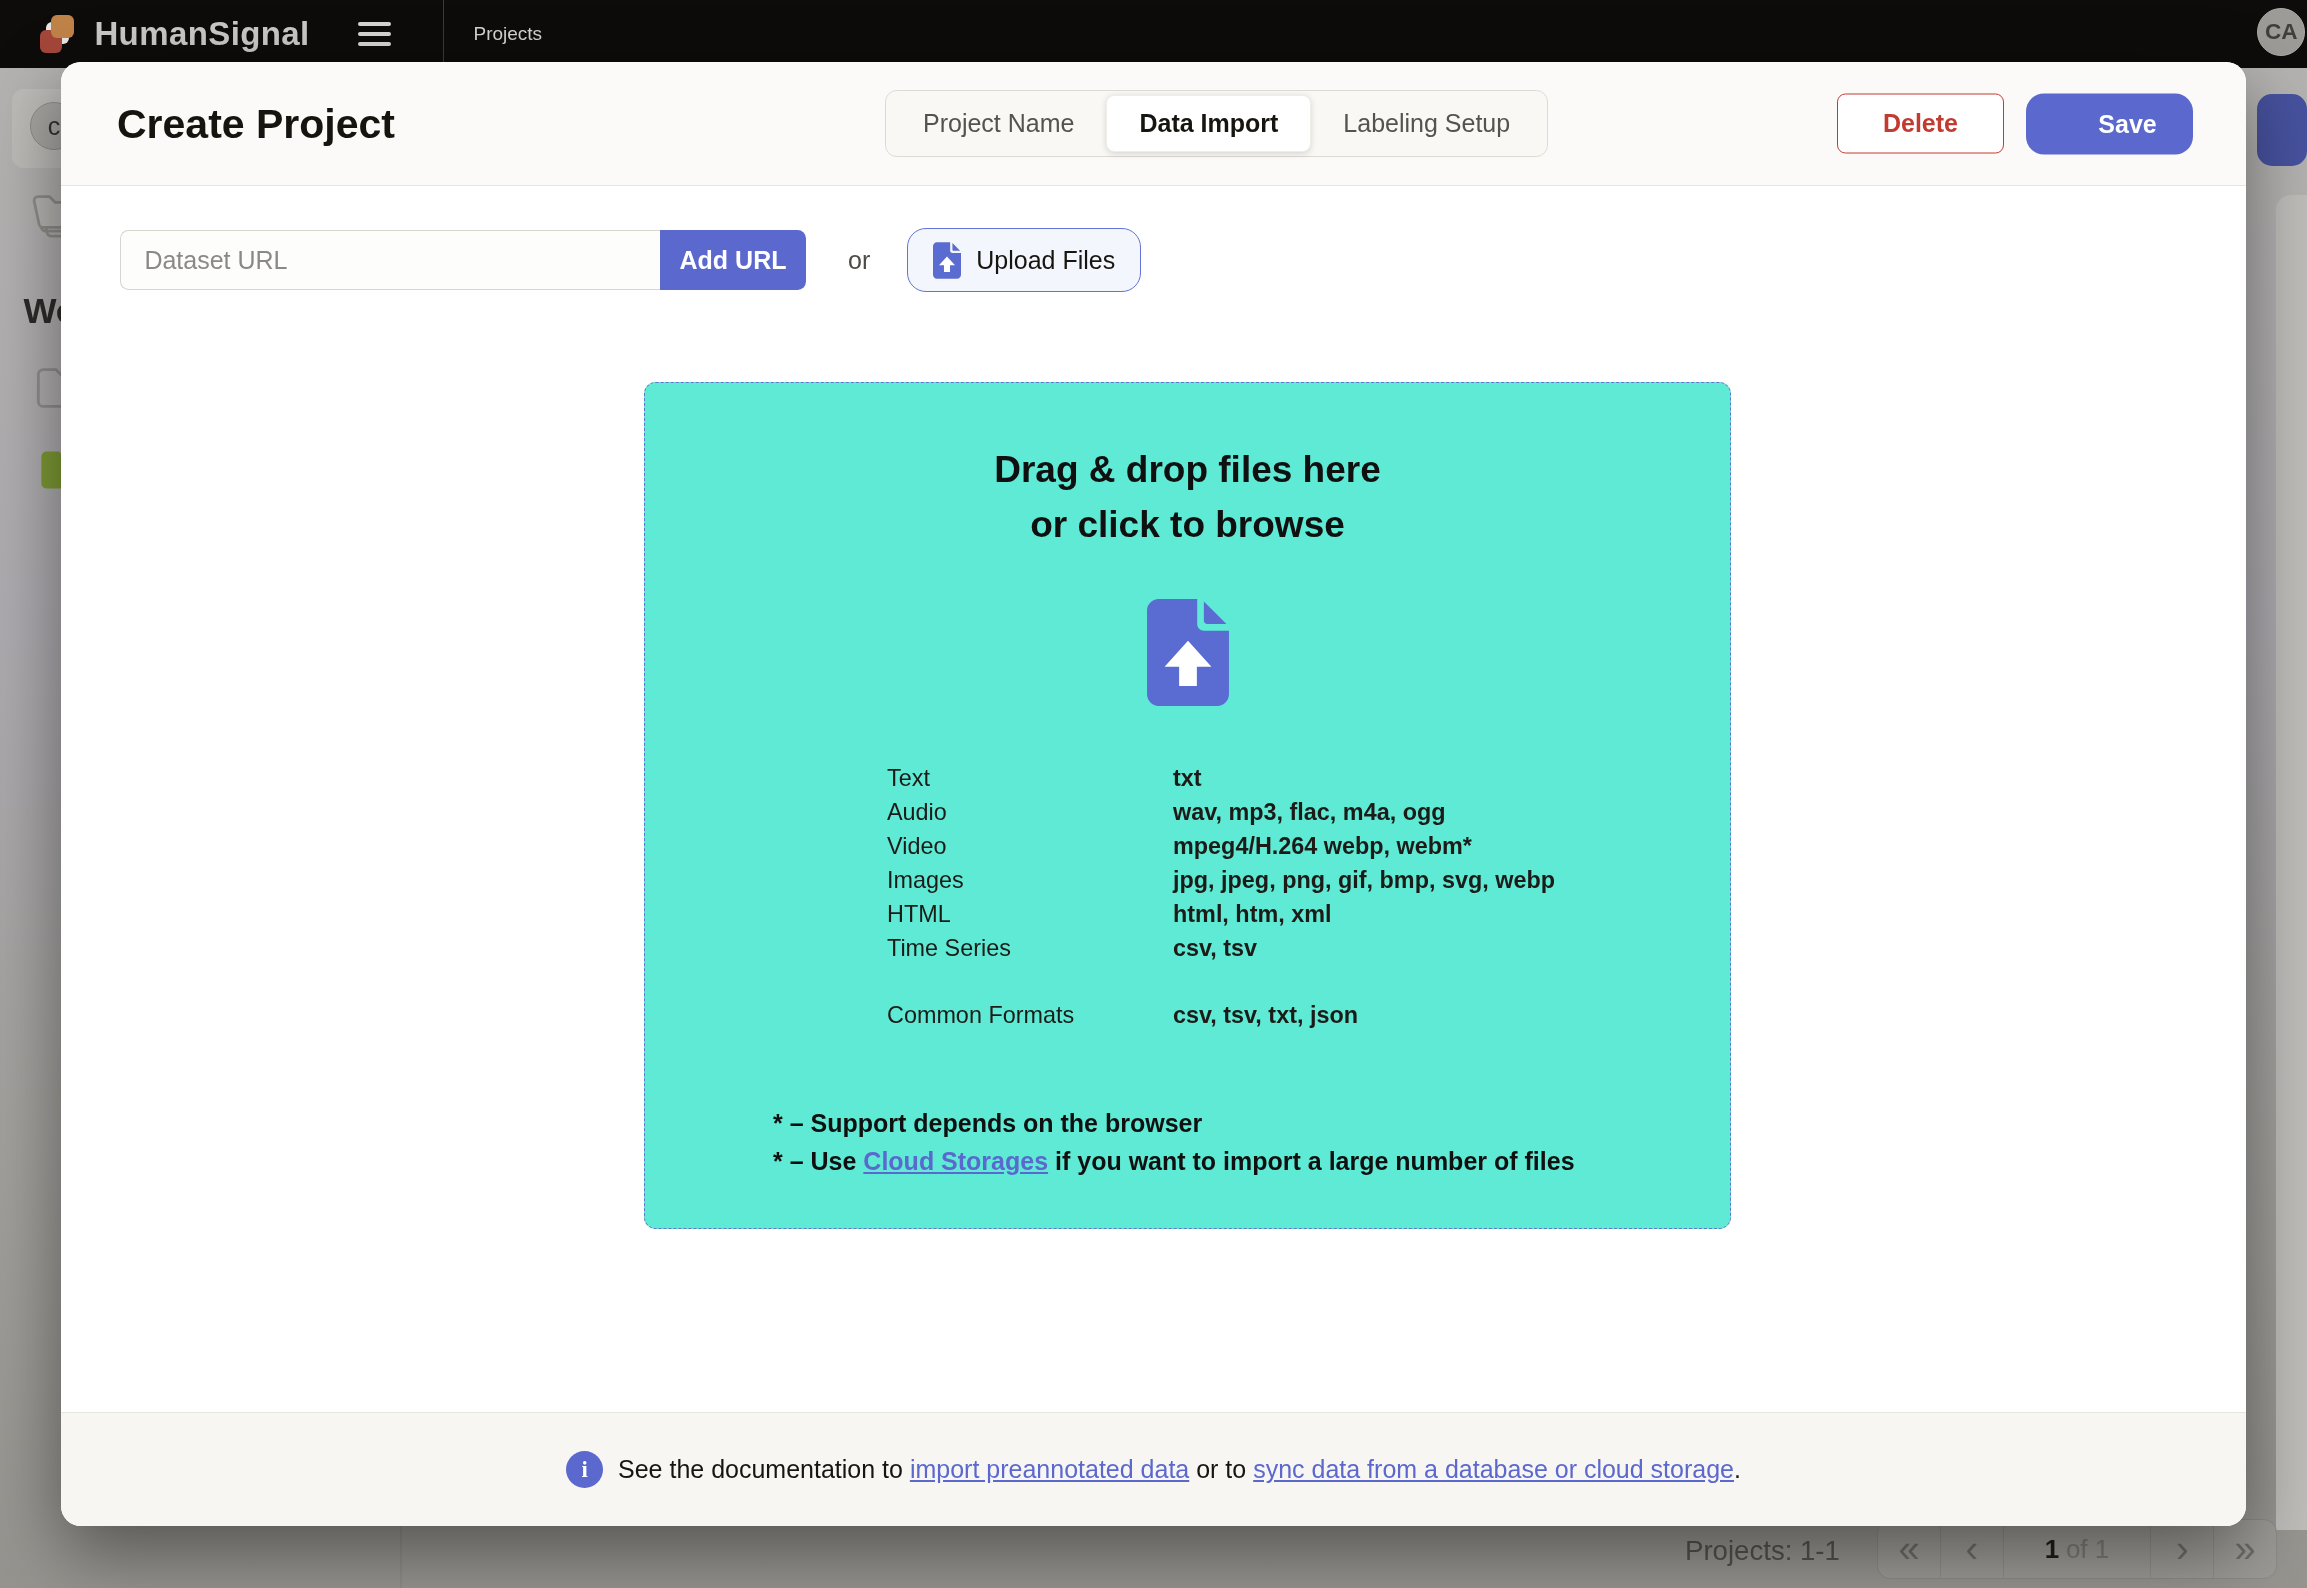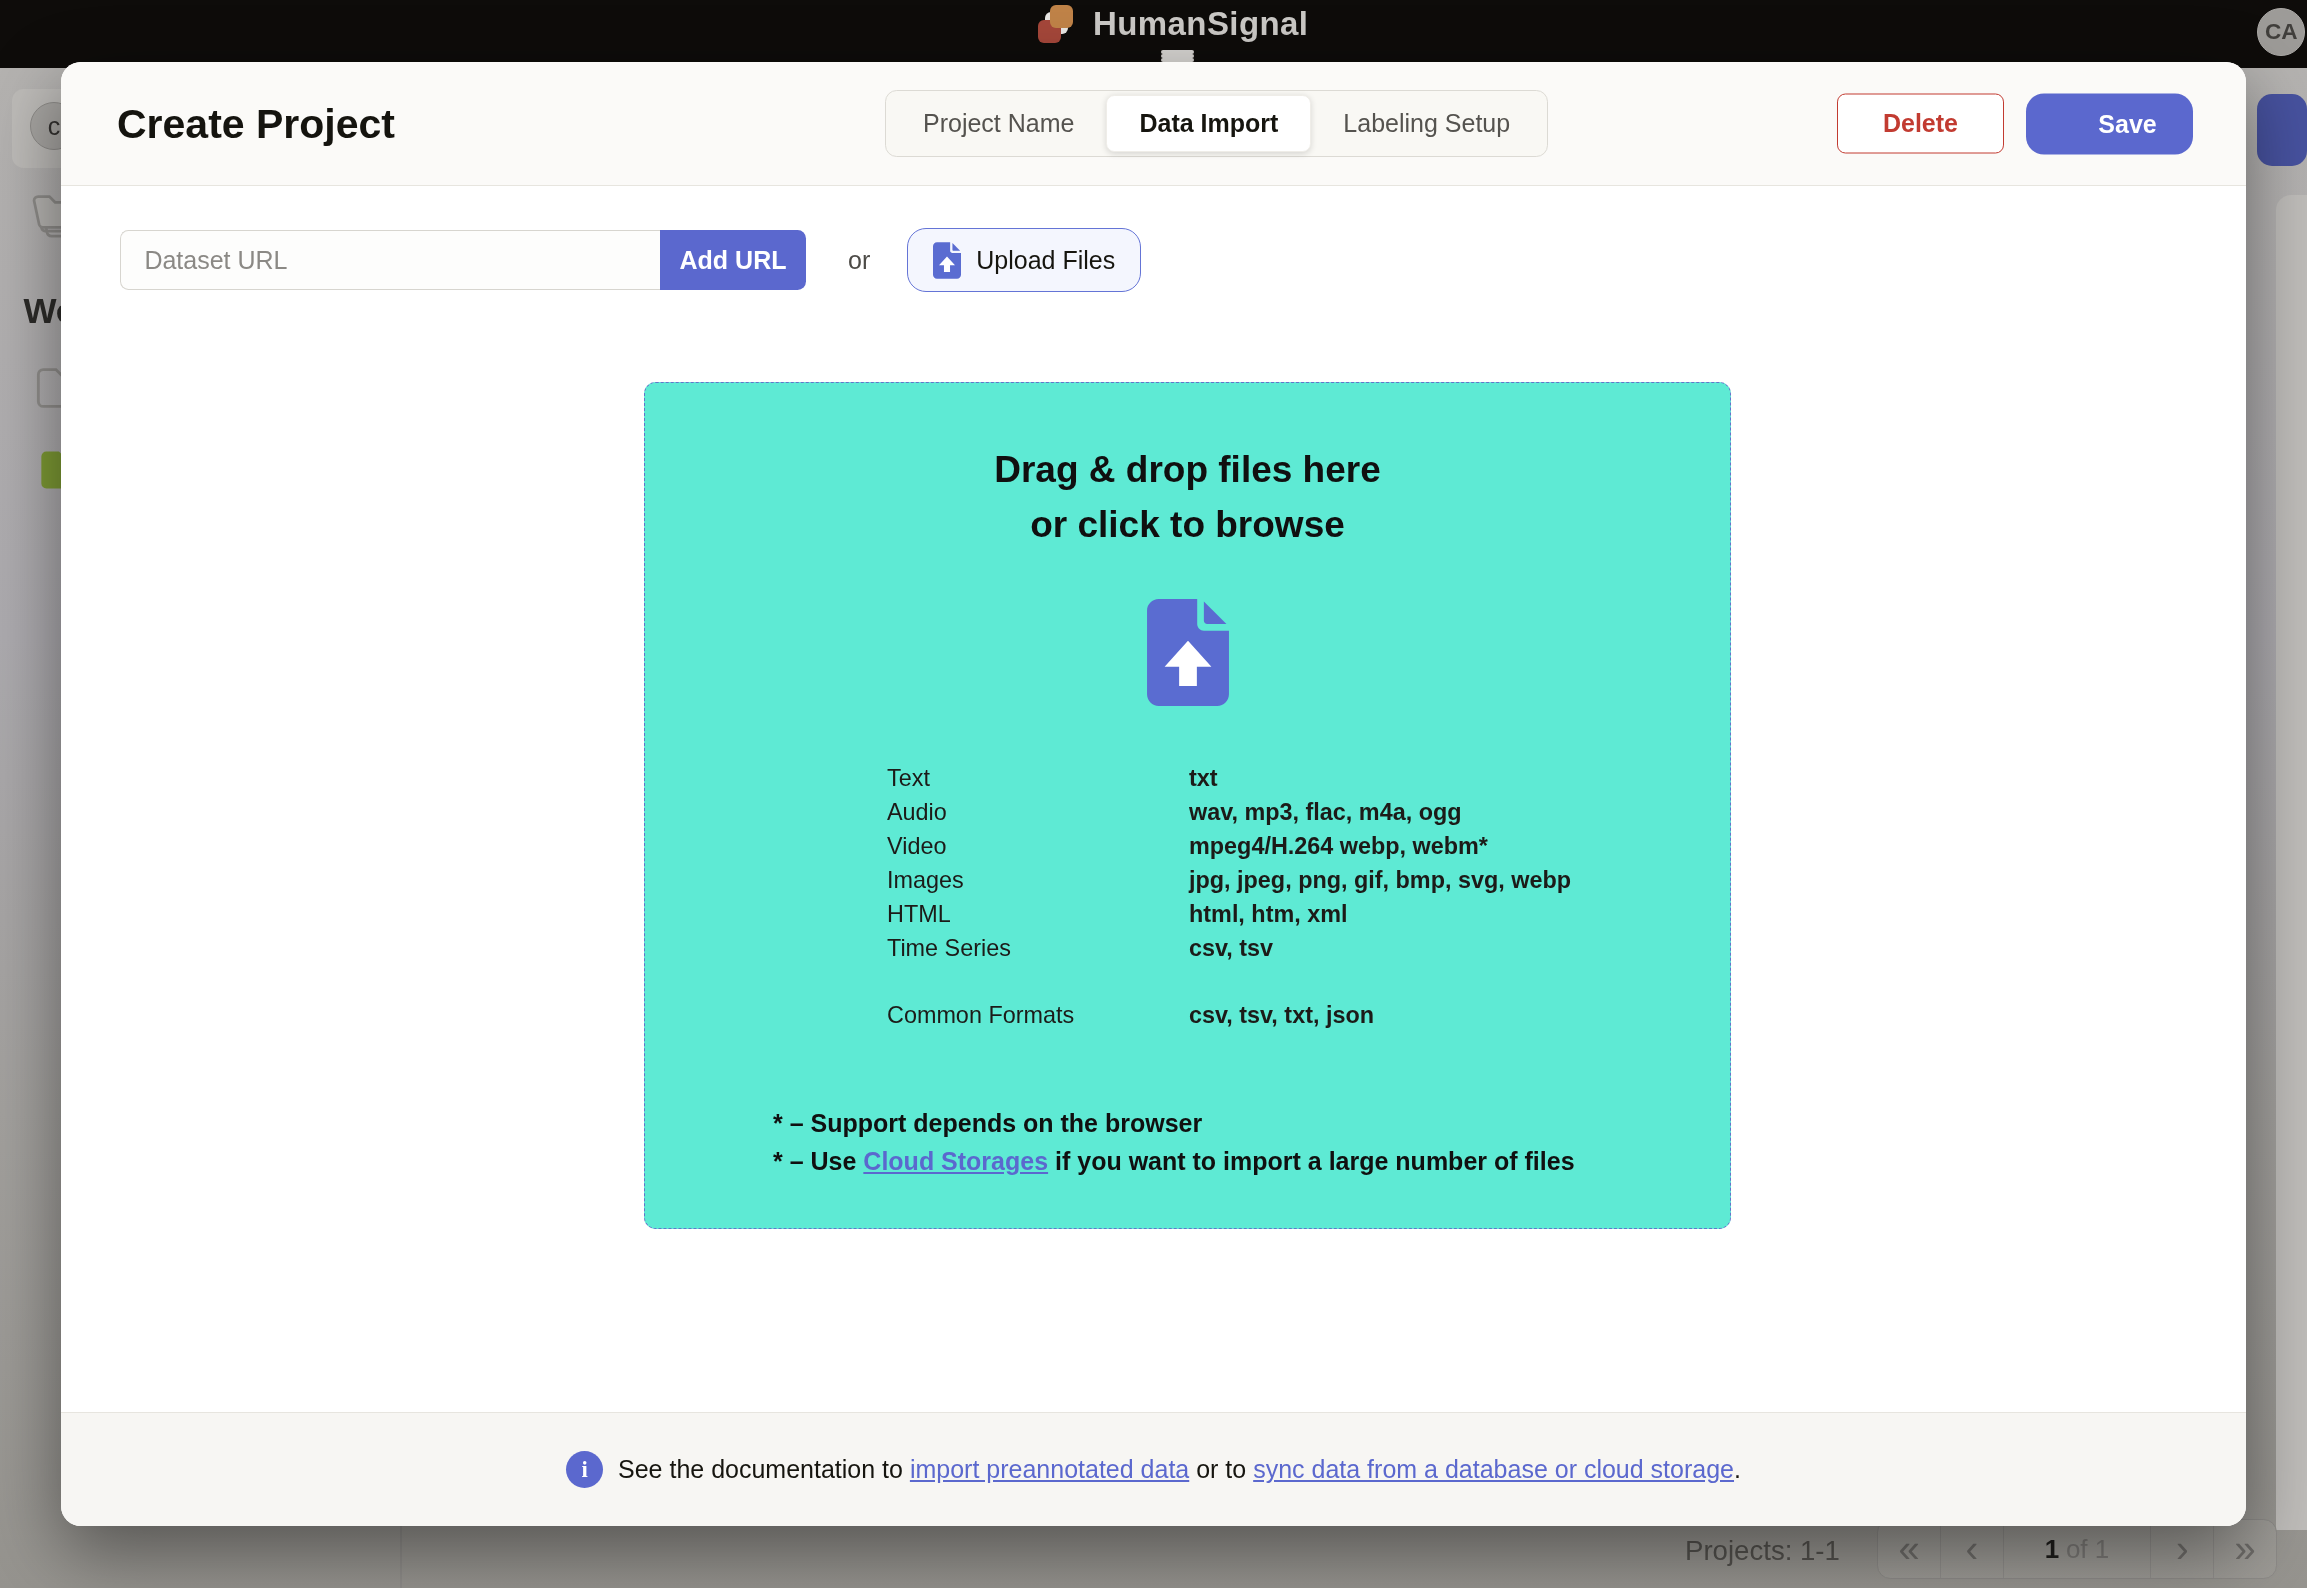--- a/index.html
+++ b/index.html
@@ -4,21 +4,21 @@
 <style>
   * { margin:0; padding:0; box-sizing:border-box; }
   html,body { width:2307px; height:1588px; }
   body {
     position:relative; overflow:hidden;
     font-family:"Liberation Sans","DejaVu Sans",sans-serif;
     background:linear-gradient(180deg,#b6b4b1 0%,#adabaf 40%,#a3a19e 70%,#96948f 100%);
   }
 
   
-  .topbar{position:absolute;top:0;left:0;width:2307px;height:68px;background:#0e0c0a;z-index:2;display:flex;align-items:center;flex-direction:column;}
+  .topbar{position:absolute;top:0;left:0;width:2307px;height:68px;background:#0e0c0a;z-index:2;display:flex;align-items:center;}
   .brand{display:flex;align-items:center;gap:8.4px;margin-left:38px;cursor:pointer;}
   .logo-mark{position:relative;width:48px;height:48px;}
   .logo-sq{position:absolute;width:22.6px;height:22.6px;border-radius:5.9px;}
   .logo-sq.white{left:8.4px;top:11.7px;background:#e9e7e4;}
   .logo-sq.red{left:1.7px;top:20px;background:#a5473a;}
   .logo-sq.orange{left:13.4px;top:5px;background:#c08348;}
   .brand-name{font-size:33px;font-weight:600;color:#cbc9c6;letter-spacing:0.4px;}
   .hamburger{margin-left:48px;width:33px;height:28px;display:flex;flex-direction:column;justify-content:space-between;cursor:pointer;padding:1.7px 0;}
   .hamburger span{display:block;height:4.2px;border-radius:2.5px;background:#d8d6d3;}
   .topbar-divider{width:0.8px;height:68px;background:#3c3a37;margin-left:52px;}
@@ -62,21 +62,21 @@
   .url-input{width:540px;height:60px;border:1.3px solid #d7d5cf;border-right:none;border-radius:8.4px 0 0 8.4px;background:#fdfdfc;font-size:25px;padding:0 23.4px;color:#16150f;outline:none;font-family:inherit;}
   .url-input::placeholder{color:#8b8985;}
   .btn-addurl{width:146px;height:60px;background:#5b68ce;color:#fff;font-size:25px;font-weight:600;border:none;border-radius:0 8.4px 8.4px 0;cursor:pointer;}
   .or-label{margin:0 37px 0 42px;font-size:25px;color:#4d4b47;}
   .btn-upload{height:64px;display:flex;align-items:center;gap:15px;padding:0 25px;background:#f4f6fe;border:1.7px solid #6474d6;border-radius:19px;font-size:25px;color:#16150f;cursor:pointer;font-family:inherit;}
 
   .dropzone{position:absolute;left:583px;top:196px;width:1087px;height:847px;background:#5eead4;border:1.7px dashed #6473cb;border-radius:11.7px;cursor:pointer;}
   .dz-heading{position:absolute;top:59px;left:0;width:100%;text-align:center;font-size:37px;font-weight:700;color:#101010;line-height:55px;}
   .dz-icon{position:absolute;top:216px;left:50%;transform:translateX(-50%);}
   .dz-table{position:absolute;left:242px;top:378px;font-size:23.4px;color:#1c1b18;line-height:34px;}
-  .dz-row{display:flex;gap:16px;}
+  .dz-row{display:flex;}
   .dz-row .fl{width:286px;font-weight:400;}
   .dz-row .fv{font-weight:700;white-space:nowrap;}
   .dz-row.common{margin-top:33px;}
   .dz-notes{position:absolute;left:128px;top:721px;font-size:25px;font-weight:700;color:#101010;line-height:38px;}
   .link{color:#5b68ce;text-decoration:underline;cursor:pointer;font-weight:inherit;}
 
   .modal-footer{height:114px;flex:0 0 auto;background:#f7f6f3;border-top:0.8px solid #e7e5df;display:flex;align-items:center;justify-content:center;gap:15px;}
   .info-icon{width:37px;height:37px;border-radius:50%;background:#5b68ce;color:#fff;font-size:22.6px;font-weight:700;font-family:"Liberation Serif","DejaVu Serif",serif;display:flex;align-items:center;justify-content:center;flex:0 0 auto;}
   .footer-text{font-size:25px;color:#16150f;}
 </style>

